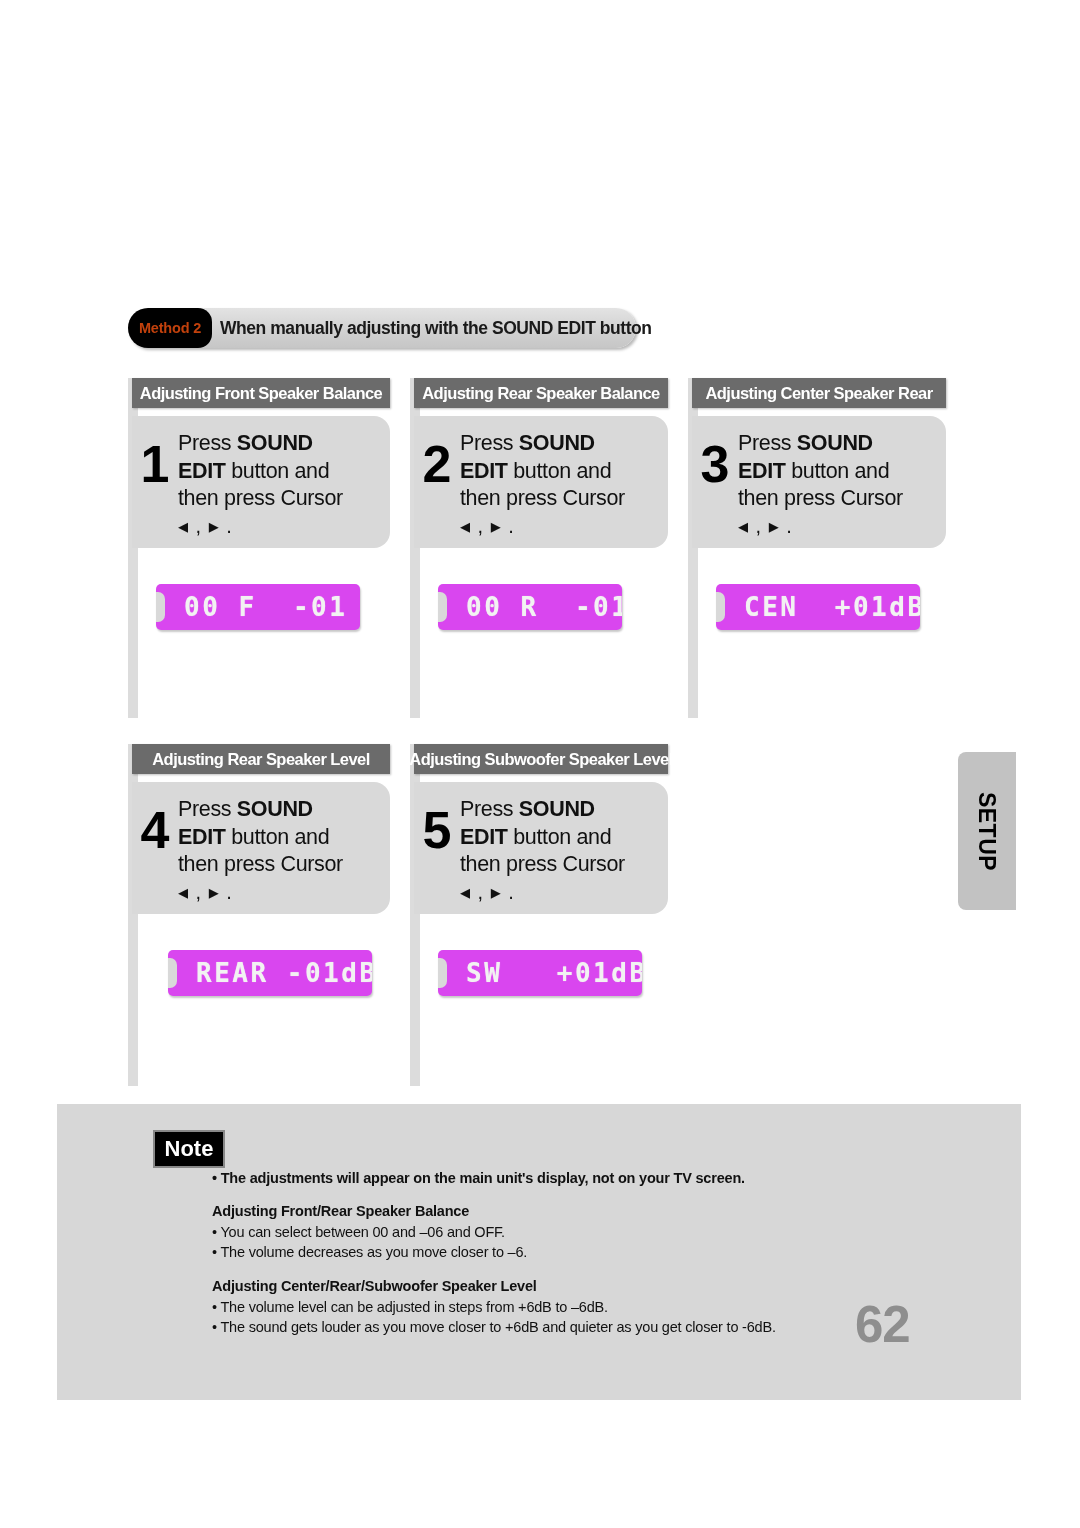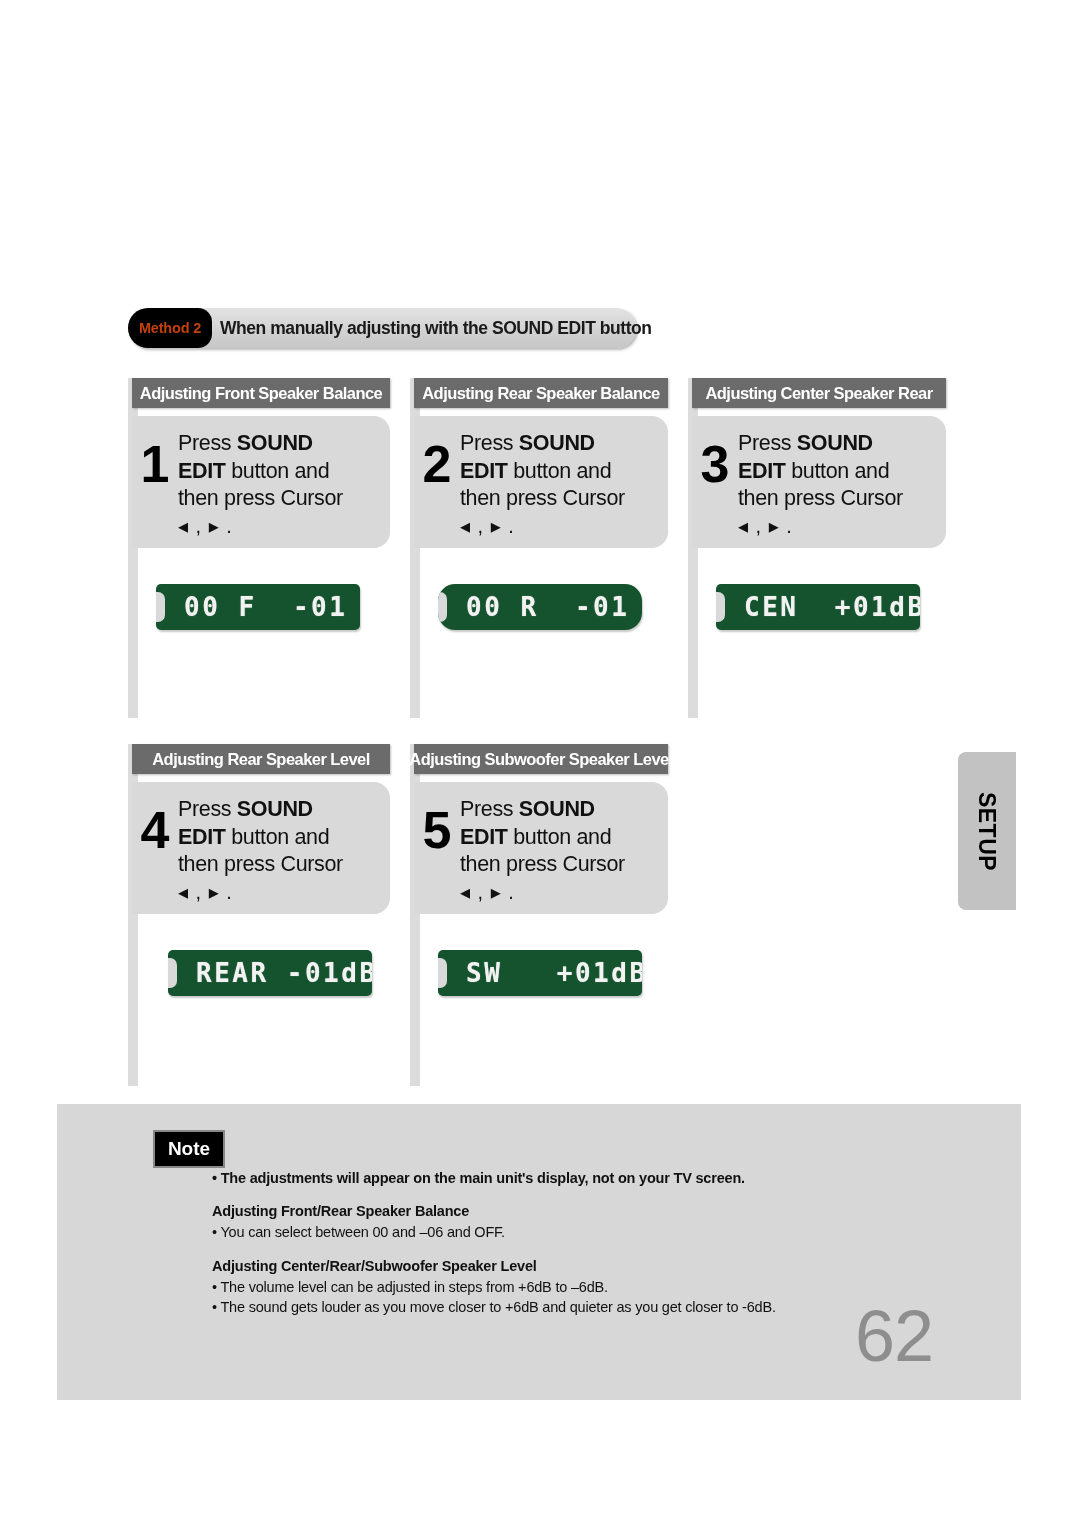--- a/index.html
+++ b/index.html
@@ -108,21 +108,21 @@
     font-size: 20px;
     letter-spacing: 1px;
     line-height: 1.1;
     margin-top: 2px;
   }
 
   
   .lcd {
     position: absolute;
     height: 46px;
-    background: #14532d;
+    background: #d946ef;
     border-radius: 5px;
     display: flex;
     align-items: center;
     box-shadow: 1px 2px 2px rgba(0,0,0,0.22);
     overflow: hidden;
   }
   .lcd-notch {
     position: absolute;
     left: 0;
     top: 8px;
@@ -175,21 +175,21 @@
   }
   .note-badge {
     position: absolute;
     left: 96px;
     top: 26px;
     width: 68px;
     height: 34px;
     background: #000000;
     border: 2px solid #888888;
     color: #ffffff;
-    font-size: 19px;
+    font-size: 22px;
     font-weight: bold;
     display: flex;
     align-items: center;
     justify-content: center;
   }
   .note-body {
     position: absolute;
     left: 155px;
     top: 66px;
     width: 790px;
@@ -211,23 +211,23 @@
     font-size: 14.5px;
     letter-spacing: -0.2px;
     margin-bottom: 4px;
   }
   .note-gap { height: 14px; }
 
   .page-num {
     position: absolute;
     left: 855px;
     top: 1295px;
-    font-size: 72px;
+    font-size: 51px;
     color: #8e8e8e;
-    font-weight: normal;
+    font-weight: bold;
     letter-spacing: -1px;
   }
 </style>
 </head>
 <body>
 
 <div class="method-banner">
   <div class="method-tag">Method 2</div>
   <div class="method-title">When manually adjusting with the SOUND EDIT button</div>
 </div>
@@ -255,21 +255,21 @@
   <div class="sec-header" style="width:254px;">Adjusting Rear Speaker Balance</div>
   <div class="step-box" style="top:38px; width:254px; height:132px;">
     <div class="step-num">2</div>
     <div class="step-text">
       <div><span>Press </span><b>SOUND</b></div>
       <div><b>EDIT</b><span> button and</span></div>
       <div>then press Cursor</div>
       <div class="cursor-line">◂ , ▸ .</div>
     </div>
   </div>
-  <div class="lcd" style="left:28px; top:206px; width:204px;border-radius:17px;">
+  <div class="lcd" style="left:28px; top:206px; width:184px;">
     <div class="lcd-notch"></div>
     <div class="lcd-text">00 R  -01</div>
   </div>
 </div>
 
 <div class="col" style="left:688px; top:378px; width:270px; height:340px;">
   <div class="col-spine" style="height:340px;"></div>
   <div class="sec-header" style="width:254px;">Adjusting Center Speaker Rear</div>
   <div class="step-box" style="top:38px; width:254px; height:132px;">
     <div class="step-num">3</div>
@@ -325,20 +325,21 @@
 <div class="setup-tab">
   <span>SETUP</span>
 </div>
 
 <div class="note-panel">
   <div class="note-badge">Note</div>
   <div class="note-body">
     <div class="note-lead">• The adjustments will appear on the main unit's display, not on your TV screen.</div>
     <div class="note-subhead">Adjusting Front/Rear Speaker Balance</div>
     <div class="note-item">• You can select between 00 and –06 and OFF.</div>
+    <div class="note-item">• The volume decreases as you move closer to –6.</div>
     <div class="note-gap"></div>
     <div class="note-subhead">Adjusting Center/Rear/Subwoofer Speaker Level</div>
     <div class="note-item">• The volume level can be adjusted in steps from +6dB to –6dB.</div>
     <div class="note-item">• The sound gets louder as you move closer to +6dB and quieter as you get closer to -6dB.</div>
   </div>
 </div>
 
 <div class="page-num">62</div>
 
 </body></html>

